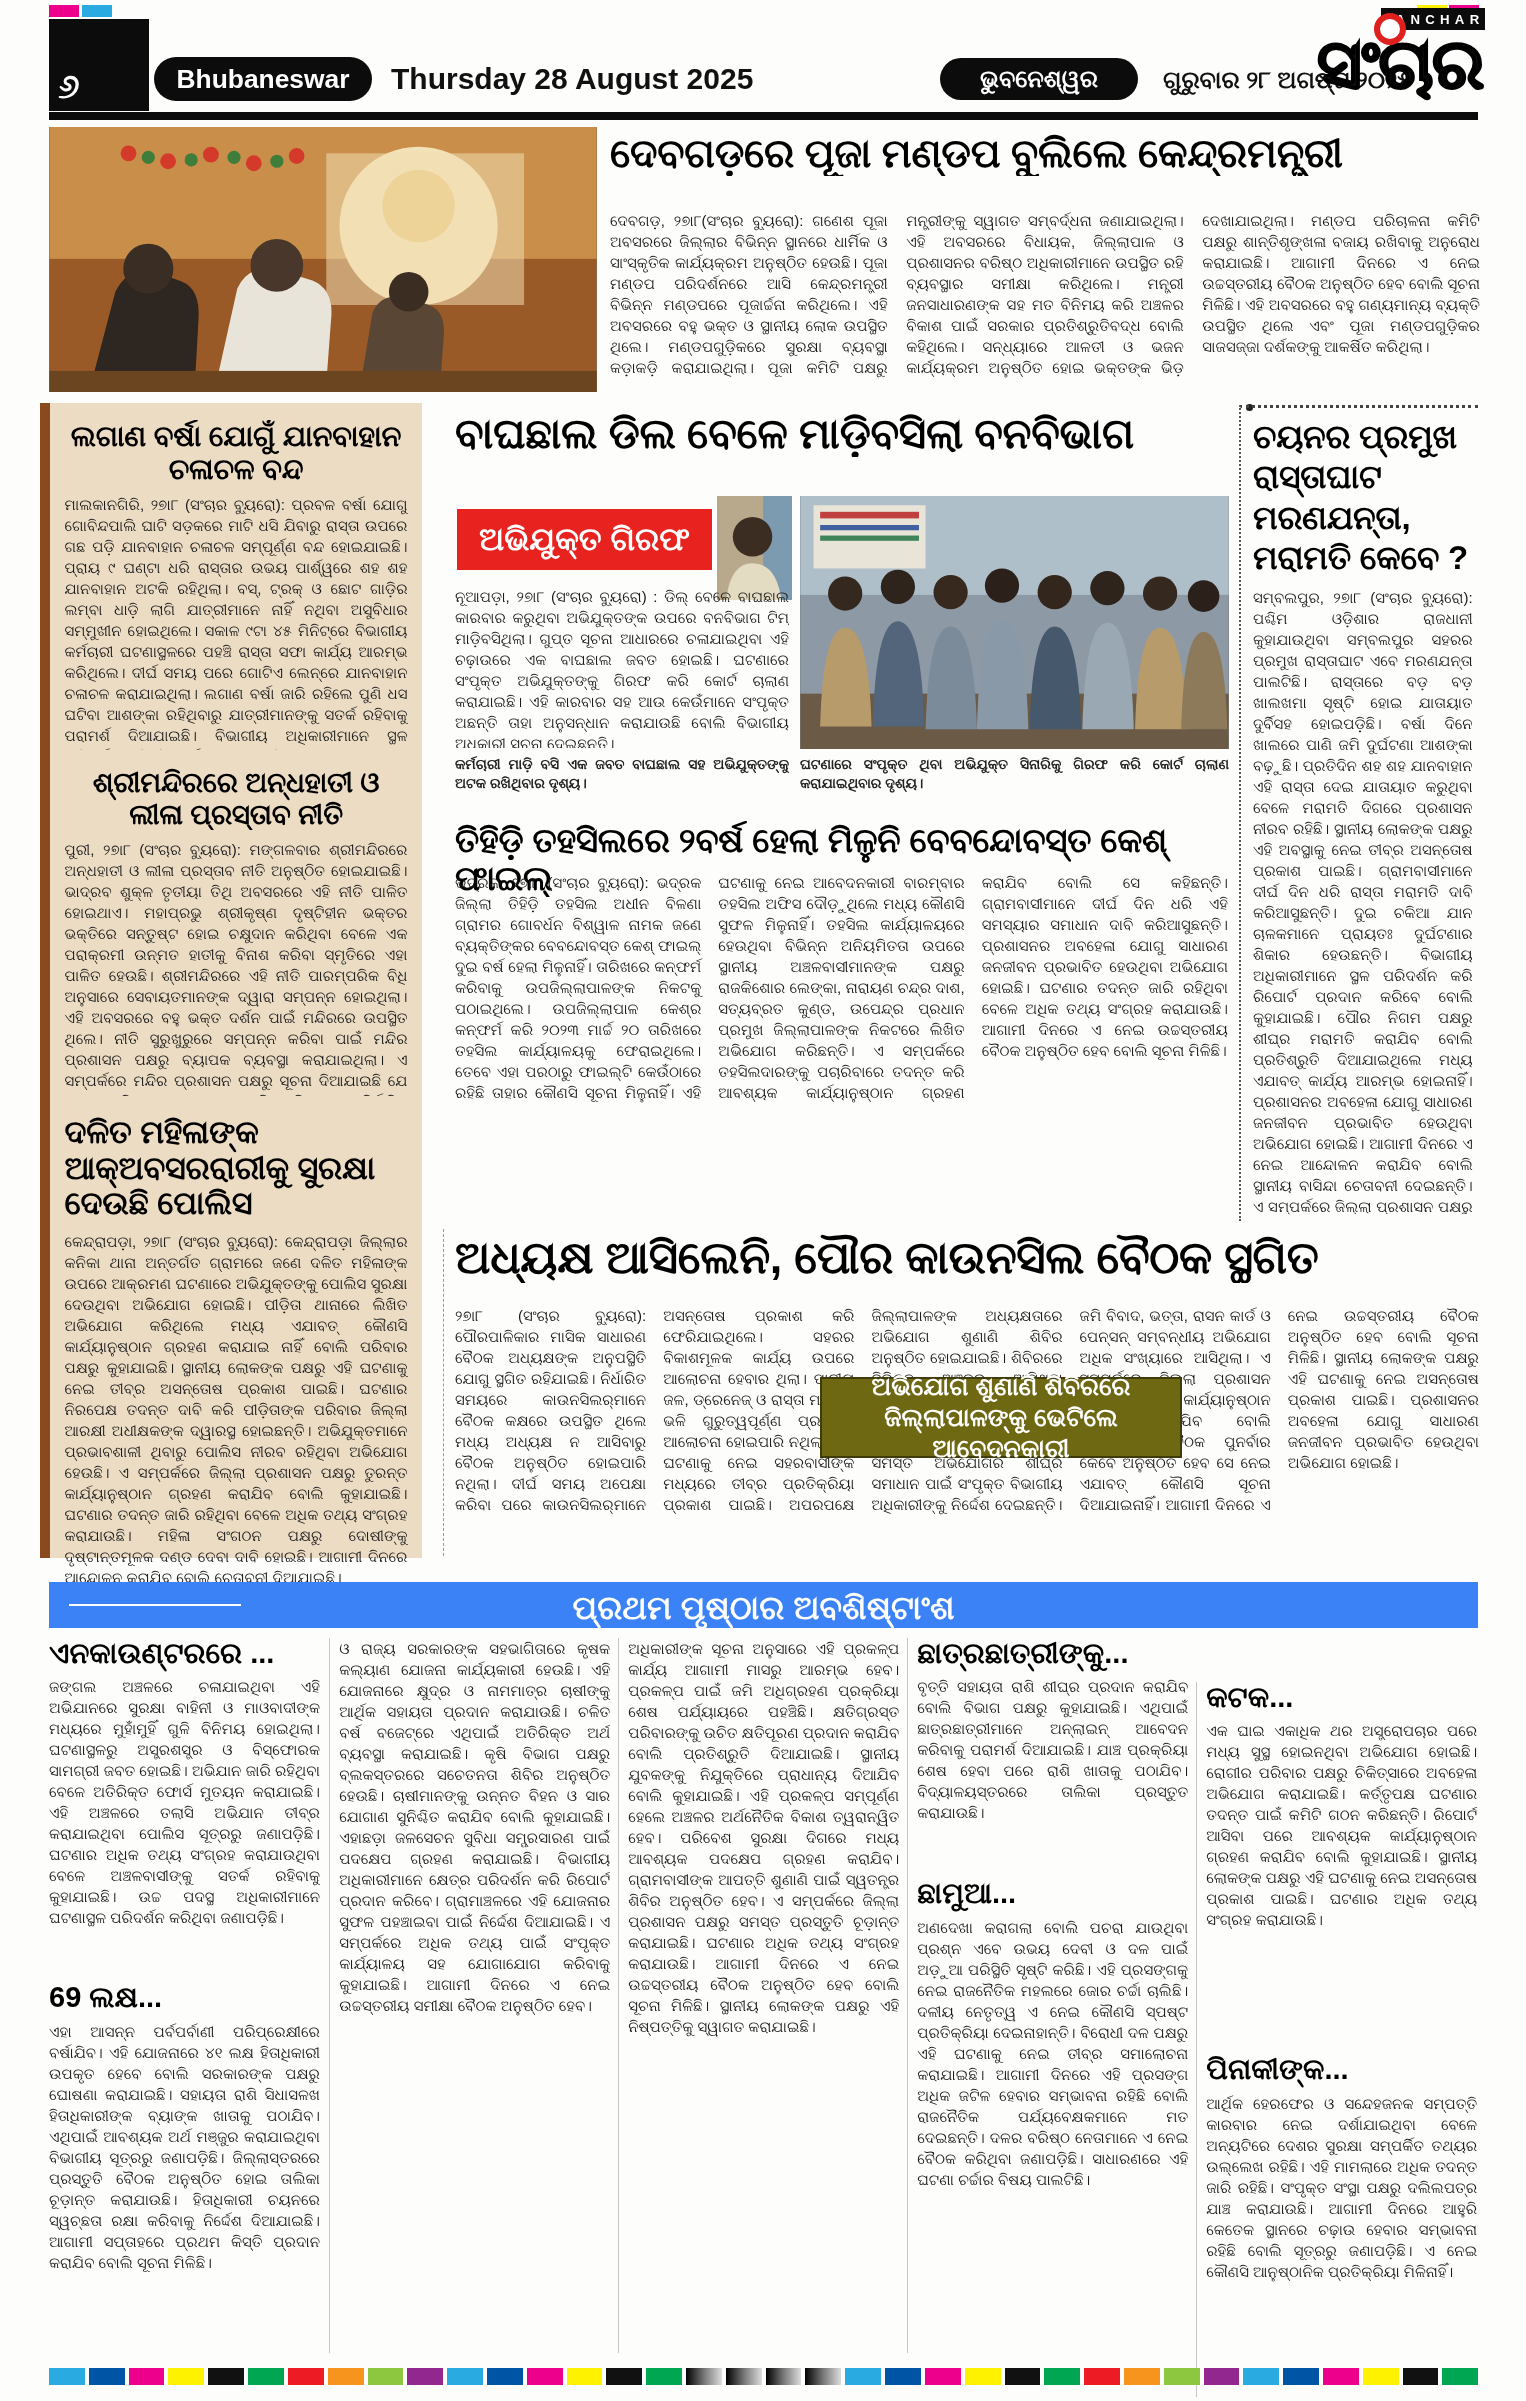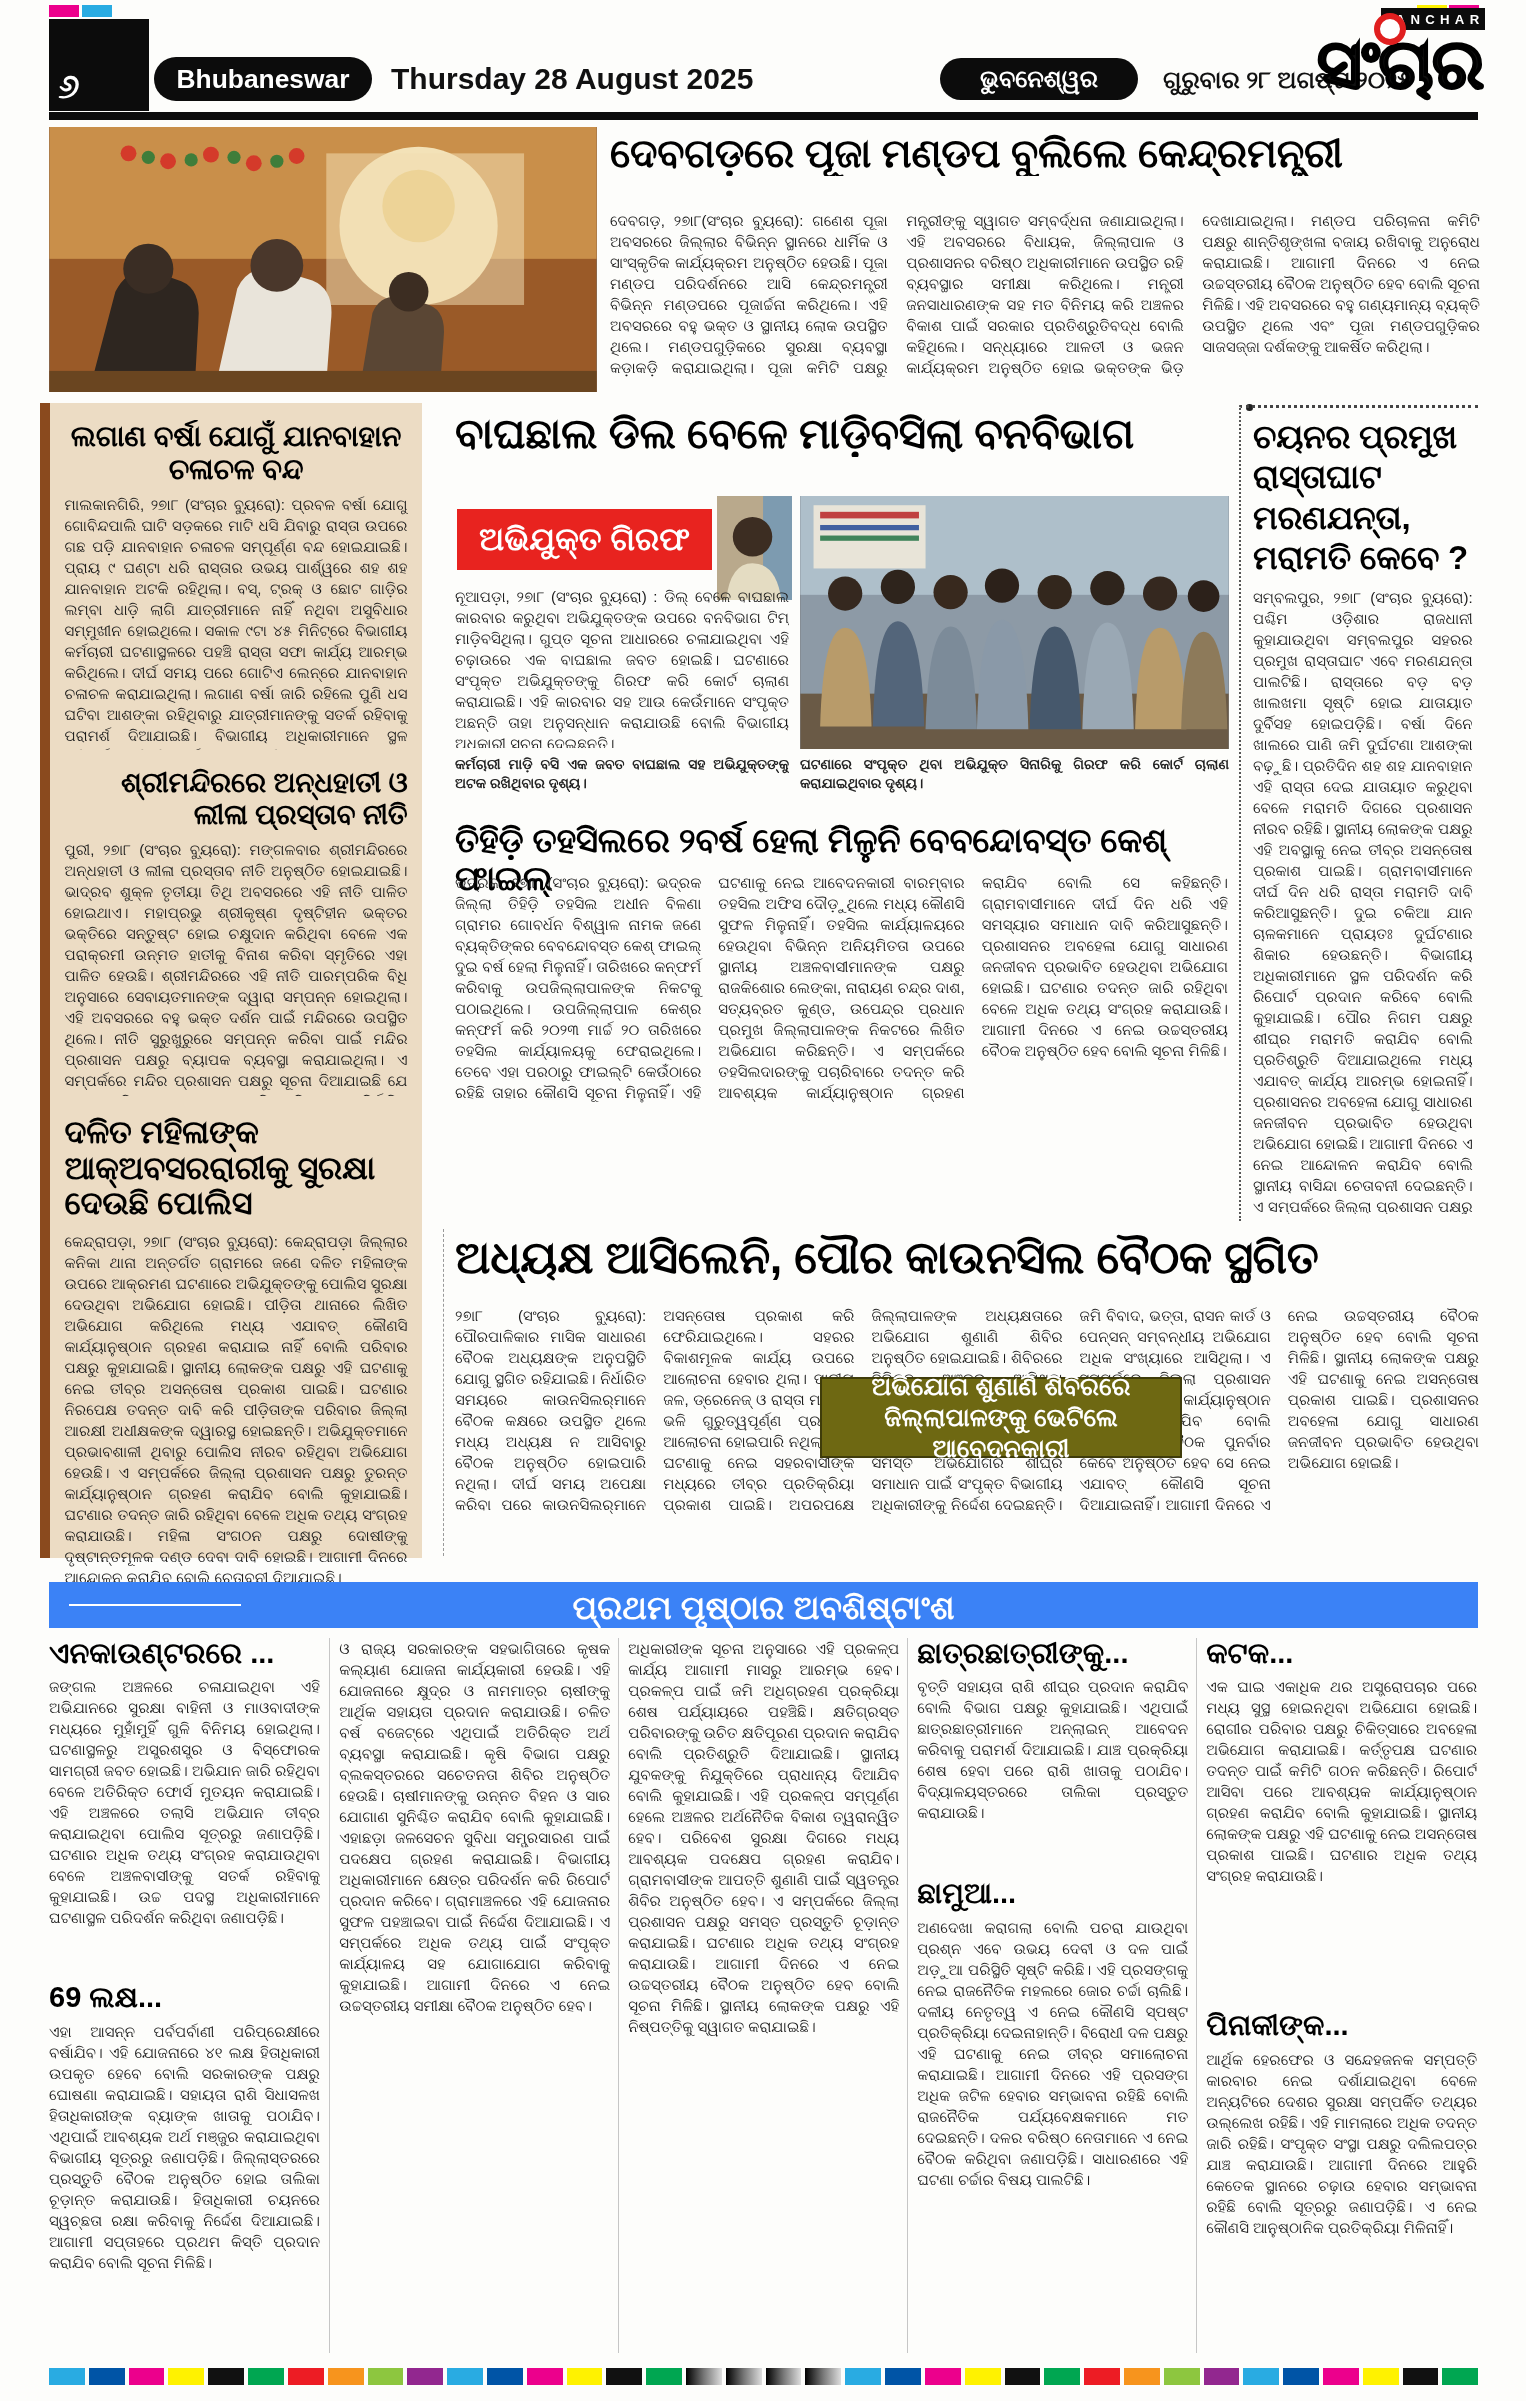--- a/index.html
+++ b/index.html
@@ -76,21 +76,21 @@
       <rect y="370" width="830" height="32" fill="#6a4520"></rect>
     </svg>
   </div>
   <div class="abs headline odia" style="left:610px;top:131px;width:870px;font-size:40px;">ଦେବଗଡ଼ରେ ପୂଜା ମଣ୍ଡପ ବୁଲିଲେ କେନ୍ଦ୍ରମନ୍ତ୍ରୀ</div>
   <div class="abs bodytext odia col3" style="left:610px;top:210px;width:870px;height:182px;">ଦେବଗଡ଼, ୨୭ା୮(ସଂଚାର ବ୍ୟୁରୋ): ଗଣେଶ ପୂଜା ଅବସରରେ ଜିଲ୍ଲାର ବିଭିନ୍ନ ସ୍ଥାନରେ ଧାର୍ମିକ ଓ ସାଂସ୍କୃତିକ କାର୍ଯ୍ୟକ୍ରମ ଅନୁଷ୍ଠିତ ହେଉଛି। ପୂଜା ମଣ୍ଡପ ପରିଦର୍ଶନରେ ଆସି କେନ୍ଦ୍ରମନ୍ତ୍ରୀ ବିଭିନ୍ନ ମଣ୍ଡପରେ ପୂଜାର୍ଚ୍ଚନା କରିଥିଲେ। ଏହି ଅବସରରେ ବହୁ ଭକ୍ତ ଓ ସ୍ଥାନୀୟ ଲୋକ ଉପସ୍ଥିତ ଥିଲେ। ମଣ୍ଡପଗୁଡ଼ିକରେ ସୁରକ୍ଷା ବ୍ୟବସ୍ଥା କଡ଼ାକଡ଼ି କରାଯାଇଥିଲା। ପୂଜା କମିଟି ପକ୍ଷରୁ ମନ୍ତ୍ରୀଙ୍କୁ ସ୍ୱାଗତ ସମ୍ବର୍ଦ୍ଧନା ଜଣାଯାଇଥିଲା। ଏହି ଅବସରରେ ବିଧାୟକ, ଜିଲ୍ଲାପାଳ ଓ ପ୍ରଶାସନର ବରିଷ୍ଠ ଅଧିକାରୀମାନେ ଉପସ୍ଥିତ ରହି ବ୍ୟବସ୍ଥାର ସମୀକ୍ଷା କରିଥିଲେ। ମନ୍ତ୍ରୀ ଜନସାଧାରଣଙ୍କ ସହ ମତ ବିନିମୟ କରି ଅଞ୍ଚଳର ବିକାଶ ପାଇଁ ସରକାର ପ୍ରତିଶ୍ରୁତିବଦ୍ଧ ବୋଲି କହିଥିଲେ। ସନ୍ଧ୍ୟାରେ ଆଳତୀ ଓ ଭଜନ କାର୍ଯ୍ୟକ୍ରମ ଅନୁଷ୍ଠିତ ହୋଇ ଭକ୍ତଙ୍କ ଭିଡ଼ ଦେଖାଯାଇଥିଲା। ମଣ୍ଡପ ପରିଚାଳନା କମିଟି ପକ୍ଷରୁ ଶାନ୍ତିଶୃଙ୍ଖଳା ବଜାୟ ରଖିବାକୁ ଅନୁରୋଧ କରାଯାଇଛି। ଆଗାମୀ ଦିନରେ ଏ ନେଇ ଉଚ୍ଚସ୍ତରୀୟ ବୈଠକ ଅନୁଷ୍ଠିତ ହେବ ବୋଲି ସୂଚନା ମିଳିଛି। ଏହି ଅବସରରେ ବହୁ ଗଣ୍ୟମାନ୍ୟ ବ୍ୟକ୍ତି ଉପସ୍ଥିତ ଥିଲେ ଏବଂ ପୂଜା ମଣ୍ଡପଗୁଡ଼ିକର ସାଜସଜ୍ଜା ଦର୍ଶକଙ୍କୁ ଆକର୍ଷିତ କରିଥିଲା।</div>
 
   <div class="abs" style="left:40px;top:403px;width:10.6px;height:1155px;background:#8a4a1e;"></div>
   <div class="abs" style="left:50px;top:403px;width:372px;height:1155px;background:#ecdcc4;box-sizing:border-box;padding:13.2px 14.5px;">
     <div class="headline odia" style="font-size:29px;text-align:center;margin:4px 0 9.2px;">ଲଗାଣ ବର୍ଷା ଯୋଗୁଁ ଯାନବାହାନ ଚଳାଚଳ ବନ୍ଦ</div>
     <div class="bodytext odia" style="height:256px;">ମାଲକାନଗିରି, ୨୭ା୮ (ସଂଚାର ବ୍ୟୁରୋ): ପ୍ରବଳ ବର୍ଷା ଯୋଗୁ ଗୋବିନ୍ଦପାଲି ଘାଟି ସଡ଼କରେ ମାଟି ଧସି ଯିବାରୁ ରାସ୍ତା ଉପରେ ଗଛ ପଡ଼ି ଯାନବାହାନ ଚଳାଚଳ ସମ୍ପୂର୍ଣ୍ଣ ବନ୍ଦ ହୋଇଯାଇଛି। ପ୍ରାୟ ୯ ଘଣ୍ଟା ଧରି ରାସ୍ତାର ଉଭୟ ପାର୍ଶ୍ୱରେ ଶହ ଶହ ଯାନବାହାନ ଅଟକି ରହିଥିଲା। ବସ୍, ଟ୍ରକ୍ ଓ ଛୋଟ ଗାଡ଼ିର ଲମ୍ବା ଧାଡ଼ି ଲାଗି ଯାତ୍ରୀମାନେ ନାହିଁ ନଥିବା ଅସୁବିଧାର ସମ୍ମୁଖୀନ ହୋଇଥିଲେ। ସକାଳ ୯ଟା ୪୫ ମିନିଟ୍‌ରେ ବିଭାଗୀୟ କର୍ମଚାରୀ ଘଟଣାସ୍ଥଳରେ ପହଞ୍ଚି ରାସ୍ତା ସଫା କାର୍ଯ୍ୟ ଆରମ୍ଭ କରିଥିଲେ। ଦୀର୍ଘ ସମୟ ପରେ ଗୋଟିଏ ଲେନ୍‌ରେ ଯାନବାହାନ ଚଳାଚଳ କରାଯାଇଥିଲା। ଲଗାଣ ବର୍ଷା ଜାରି ରହିଲେ ପୁଣି ଧସ ଘଟିବା ଆଶଙ୍କା ରହିଥିବାରୁ ଯାତ୍ରୀମାନଙ୍କୁ ସତର୍କ ରହିବାକୁ ପରାମର୍ଶ ଦିଆଯାଇଛି। ବିଭାଗୀୟ ଅଧିକାରୀମାନେ ସ୍ଥଳ ପରିଦର୍ଶନ କରି ରିପୋର୍ଟ ପ୍ରଦାନ କରିବେ। ଗ୍ରାମବାସୀମାନେ ଦୀର୍ଘ ଦିନ ଧରି ଏହି ସମସ୍ୟାର ସ୍ଥାୟୀ ସମାଧାନ ଦାବି କରିଆସୁଛନ୍ତି।</div>
-    <div class="headline odia" style="font-size:28px;text-align:right;margin:17px 0 9.2px;">ଶ୍ରୀମନ୍ଦିରରେ ଅନ୍ଧହାତୀ ଓ ଲୀଳା ପ୍ରସ୍ତାବ ନୀତି</div>
+    <div class="headline odia" style="font-size:28px;text-align:center;margin:17px 0 9.2px;">ଶ୍ରୀମନ୍ଦିରରେ ଅନ୍ଧହାତୀ ଓ ଲୀଳା ପ୍ରସ୍ତାବ ନୀତି</div>
     <div class="bodytext odia" style="height:257px;">ପୁରୀ, ୨୭ା୮ (ସଂଚାର ବ୍ୟୁରୋ): ମଙ୍ଗଳବାର ଶ୍ରୀମନ୍ଦିରରେ ଅନ୍ଧହାତୀ ଓ ଲୀଳା ପ୍ରସ୍ତାବ ନୀତି ଅନୁଷ୍ଠିତ ହୋଇଯାଇଛି। ଭାଦ୍ରବ ଶୁକ୍ଳ ତୃତୀୟା ତିଥି ଅବସରରେ ଏହି ନୀତି ପାଳିତ ହୋଇଥାଏ। ମହାପ୍ରଭୁ ଶ୍ରୀକୃଷ୍ଣ ଦୃଷ୍ଟିହୀନ ଭକ୍ତର ଭକ୍ତିରେ ସନ୍ତୁଷ୍ଟ ହୋଇ ଚକ୍ଷୁଦାନ କରିଥିବା ବେଳେ ଏକ ପରାକ୍ରମୀ ଉନ୍ମତ ହାତୀକୁ ବିନାଶ କରିବା ସ୍ମୃତିରେ ଏହା ପାଳିତ ହେଉଛି। ଶ୍ରୀମନ୍ଦିରରେ ଏହି ନୀତି ପାରମ୍ପରିକ ବିଧି ଅନୁସାରେ ସେବାୟତମାନଙ୍କ ଦ୍ୱାରା ସମ୍ପନ୍ନ ହୋଇଥିଲା। ଏହି ଅବସରରେ ବହୁ ଭକ୍ତ ଦର୍ଶନ ପାଇଁ ମନ୍ଦିରରେ ଉପସ୍ଥିତ ଥିଲେ। ନୀତି ସୁରୁଖୁରୁରେ ସମ୍ପନ୍ନ କରିବା ପାଇଁ ମନ୍ଦିର ପ୍ରଶାସନ ପକ୍ଷରୁ ବ୍ୟାପକ ବ୍ୟବସ୍ଥା କରାଯାଇଥିଲା। ଏ ସମ୍ପର୍କରେ ମନ୍ଦିର ପ୍ରଶାସନ ପକ୍ଷରୁ ସୂଚନା ଦିଆଯାଇଛି ଯେ ଆଗାମୀ ଦିନରେ ଅନ୍ୟାନ୍ୟ ନୀତିକାନ୍ତି ମଧ୍ୟ ନିର୍ଧାରିତ ସମୟରେ ଅନୁଷ୍ଠିତ ହେବ। ଭକ୍ତଙ୍କ ସୁବିଧା ପାଇଁ ଅତିରିକ୍ତ ବ୍ୟବସ୍ଥା ଗ୍ରହଣ କରାଯାଇଛି।</div>
     <div class="headline odia" style="font-size:32px;margin:18.5px 0 9.2px;">ଦଳିତ ମହିଳାଙ୍କ ଆକ୍ଅବସରରାରୀକୁ ସୁରକ୍ଷା ଦେଉଛି ପୋଲିସ</div>
     <div class="bodytext odia" style="height:356px;">କେନ୍ଦ୍ରାପଡ଼ା, ୨୭ା୮ (ସଂଚାର ବ୍ୟୁରୋ): କେନ୍ଦ୍ରାପଡ଼ା ଜିଲ୍ଲାର କନିକା ଥାନା ଅନ୍ତର୍ଗତ ଗ୍ରାମରେ ଜଣେ ଦଳିତ ମହିଳାଙ୍କ ଉପରେ ଆକ୍ରମଣ ଘଟଣାରେ ଅଭିଯୁକ୍ତଙ୍କୁ ପୋଲିସ ସୁରକ୍ଷା ଦେଉଥିବା ଅଭିଯୋଗ ହୋଇଛି। ପୀଡ଼ିତା ଥାନାରେ ଲିଖିତ ଅଭିଯୋଗ କରିଥିଲେ ମଧ୍ୟ ଏଯାବତ୍ କୌଣସି କାର୍ଯ୍ୟାନୁଷ୍ଠାନ ଗ୍ରହଣ କରାଯାଇ ନାହିଁ ବୋଲି ପରିବାର ପକ୍ଷରୁ କୁହାଯାଇଛି। ସ୍ଥାନୀୟ ଲୋକଙ୍କ ପକ୍ଷରୁ ଏହି ଘଟଣାକୁ ନେଇ ତୀବ୍ର ଅସନ୍ତୋଷ ପ୍ରକାଶ ପାଇଛି। ଘଟଣାର ନିରପେକ୍ଷ ତଦନ୍ତ ଦାବି କରି ପୀଡ଼ିତାଙ୍କ ପରିବାର ଜିଲ୍ଲା ଆରକ୍ଷୀ ଅଧୀକ୍ଷକଙ୍କ ଦ୍ୱାରସ୍ଥ ହୋଇଛନ୍ତି। ଅଭିଯୁକ୍ତମାନେ ପ୍ରଭାବଶାଳୀ ଥିବାରୁ ପୋଲିସ ନୀରବ ରହିଥିବା ଅଭିଯୋଗ ହେଉଛି। ଏ ସମ୍ପର୍କରେ ଜିଲ୍ଲା ପ୍ରଶାସନ ପକ୍ଷରୁ ତୁରନ୍ତ କାର୍ଯ୍ୟାନୁଷ୍ଠାନ ଗ୍ରହଣ କରାଯିବ ବୋଲି କୁହାଯାଇଛି। ଘଟଣାର ତଦନ୍ତ ଜାରି ରହିଥିବା ବେଳେ ଅଧିକ ତଥ୍ୟ ସଂଗ୍ରହ କରାଯାଉଛି। ମହିଳା ସଂଗଠନ ପକ୍ଷରୁ ଦୋଷୀଙ୍କୁ ଦୃଷ୍ଟାନ୍ତମୂଳକ ଦଣ୍ଡ ଦେବା ଦାବି ହୋଇଛି। ଆଗାମୀ ଦିନରେ ଆନ୍ଦୋଳନ କରାଯିବ ବୋଲି ଚେତାବନୀ ଦିଆଯାଇଛି।</div>
   </div>
 
   <div class="abs odia" style="left:457px;top:509px;width:255px;height:61px;background:#e8231f;color:#fff;font-weight:bold;font-size:32px;display:flex;align-items:center;justify-content:center;">ଅଭିଯୁକ୍ତ ଗିରଫ</div>
   <div class="abs headline odia" style="left:455px;top:410px;width:773px;font-size:42px;">ବାଘଛାଲ ଡିଲ ବେଳେ ମାଡ଼ିବସିଲା ବନବିଭାଗ</div>
   <div class="abs photo-frame" style="left:717px;top:496px;width:75px;height:104px;">
     <svg width="75" height="104" viewBox="0 0 114 158">
       <rect width="114" height="158" fill="#b9a98c"></rect>
@@ -178,21 +178,21 @@
   </div>
   <div class="jump-col sep odia" style="left:618px;">
     <div class="bodytext" style="height:715px;">ଅଧିକାରୀଙ୍କ ସୂଚନା ଅନୁସାରେ ଏହି ପ୍ରକଳ୍ପ କାର୍ଯ୍ୟ ଆଗାମୀ ମାସରୁ ଆରମ୍ଭ ହେବ। ପ୍ରକଳ୍ପ ପାଇଁ ଜମି ଅଧିଗ୍ରହଣ ପ୍ରକ୍ରିୟା ଶେଷ ପର୍ଯ୍ୟାୟରେ ପହଞ୍ଚିଛି। କ୍ଷତିଗ୍ରସ୍ତ ପରିବାରଙ୍କୁ ଉଚିତ କ୍ଷତିପୂରଣ ପ୍ରଦାନ କରାଯିବ ବୋଲି ପ୍ରତିଶ୍ରୁତି ଦିଆଯାଇଛି। ସ୍ଥାନୀୟ ଯୁବକଙ୍କୁ ନିଯୁକ୍ତିରେ ପ୍ରାଧାନ୍ୟ ଦିଆଯିବ ବୋଲି କୁହାଯାଇଛି। ଏହି ପ୍ରକଳ୍ପ ସମ୍ପୂର୍ଣ୍ଣ ହେଲେ ଅଞ୍ଚଳର ଅର୍ଥନୈତିକ ବିକାଶ ତ୍ୱରାନ୍ୱିତ ହେବ। ପରିବେଶ ସୁରକ୍ଷା ଦିଗରେ ମଧ୍ୟ ଆବଶ୍ୟକ ପଦକ୍ଷେପ ଗ୍ରହଣ କରାଯିବ। ଗ୍ରାମବାସୀଙ୍କ ଆପତ୍ତି ଶୁଣାଣି ପାଇଁ ସ୍ୱତନ୍ତ୍ର ଶିବିର ଅନୁଷ୍ଠିତ ହେବ। ଏ ସମ୍ପର୍କରେ ଜିଲ୍ଲା ପ୍ରଶାସନ ପକ୍ଷରୁ ସମସ୍ତ ପ୍ରସ୍ତୁତି ଚୂଡ଼ାନ୍ତ କରାଯାଇଛି। ଘଟଣାର ଅଧିକ ତଥ୍ୟ ସଂଗ୍ରହ କରାଯାଉଛି। ଆଗାମୀ ଦିନରେ ଏ ନେଇ ଉଚ୍ଚସ୍ତରୀୟ ବୈଠକ ଅନୁଷ୍ଠିତ ହେବ ବୋଲି ସୂଚନା ମିଳିଛି। ସ୍ଥାନୀୟ ଲୋକଙ୍କ ପକ୍ଷରୁ ଏହି ନିଷ୍ପତ୍ତିକୁ ସ୍ୱାଗତ କରାଯାଇଛି।</div>
   </div>
   <div class="jump-col sep odia" style="left:907px;">
     <div class="jump-head">ଛାତ୍ରଛାତ୍ରୀଙ୍କୁ...</div>
     <div class="bodytext" style="height:190px;margin-bottom:12px;">ବୃତ୍ତି ସହାୟତା ରାଶି ଶୀଘ୍ର ପ୍ରଦାନ କରାଯିବ ବୋଲି ବିଭାଗ ପକ୍ଷରୁ କୁହାଯାଇଛି। ଏଥିପାଇଁ ଛାତ୍ରଛାତ୍ରୀମାନେ ଅନ୍‌ଲାଇନ୍ ଆବେଦନ କରିବାକୁ ପରାମର୍ଶ ଦିଆଯାଇଛି। ଯାଞ୍ଚ ପ୍ରକ୍ରିୟା ଶେଷ ହେବା ପରେ ରାଶି ଖାତାକୁ ପଠାଯିବ। ବିଦ୍ୟାଳୟସ୍ତରରେ ତାଲିକା ପ୍ରସ୍ତୁତ କରାଯାଉଛି।</div>
     <div class="jump-head">ଛାମୁଆ...</div>
     <div class="bodytext" style="height:447px;">ଅଣଦେଖା କରାଗଲା ବୋଲି ପଚରା ଯାଉଥିବା ପ୍ରଶ୍ନ ଏବେ ଉଭୟ ଦେବୀ ଓ ଦଳ ପାଇଁ ଅଡ଼ୁଆ ପରିସ୍ଥିତି ସୃଷ୍ଟି କରିଛି। ଏହି ପ୍ରସଙ୍ଗକୁ ନେଇ ରାଜନୈତିକ ମହଲରେ ଜୋର ଚର୍ଚ୍ଚା ଚାଲିଛି। ଦଳୀୟ ନେତୃତ୍ୱ ଏ ନେଇ କୌଣସି ସ୍ପଷ୍ଟ ପ୍ରତିକ୍ରିୟା ଦେଇନାହାନ୍ତି। ବିରୋଧୀ ଦଳ ପକ୍ଷରୁ ଏହି ଘଟଣାକୁ ନେଇ ତୀବ୍ର ସମାଲୋଚନା କରାଯାଇଛି। ଆଗାମୀ ଦିନରେ ଏହି ପ୍ରସଙ୍ଗ ଅଧିକ ଜଟିଳ ହେବାର ସମ୍ଭାବନା ରହିଛି ବୋଲି ରାଜନୈତିକ ପର୍ଯ୍ୟବେକ୍ଷକମାନେ ମତ ଦେଇଛନ୍ତି। ଦଳର ବରିଷ୍ଠ ନେତାମାନେ ଏ ନେଇ ବୈଠକ କରିଥିବା ଜଣାପଡ଼ିଛି। ସାଧାରଣରେ ଏହି ଘଟଣା ଚର୍ଚ୍ଚାର ବିଷୟ ପାଲଟିଛି।</div>
   </div>
-  <div class="jump-col sep odia" style="left:1196px;">
+  <div class="jump-col sep odia" style="left:1196px;margin-top:44px;">
     <div class="jump-head">କଟକ...</div>
     <div class="bodytext" style="height:322px;margin-bottom:12px;">ଏକ ଘାଇ ଏକାଧିକ ଥର ଅସ୍ତ୍ରୋପଚାର ପରେ ମଧ୍ୟ ସୁସ୍ଥ ହୋଇନଥିବା ଅଭିଯୋଗ ହୋଇଛି। ରୋଗୀର ପରିବାର ପକ୍ଷରୁ ଚିକିତ୍ସାରେ ଅବହେଳା ଅଭିଯୋଗ କରାଯାଇଛି। କର୍ତ୍ତୃପକ୍ଷ ଘଟଣାର ତଦନ୍ତ ପାଇଁ କମିଟି ଗଠନ କରିଛନ୍ତି। ରିପୋର୍ଟ ଆସିବା ପରେ ଆବଶ୍ୟକ କାର୍ଯ୍ୟାନୁଷ୍ଠାନ ଗ୍ରହଣ କରାଯିବ ବୋଲି କୁହାଯାଇଛି। ସ୍ଥାନୀୟ ଲୋକଙ୍କ ପକ୍ଷରୁ ଏହି ଘଟଣାକୁ ନେଇ ଅସନ୍ତୋଷ ପ୍ରକାଶ ପାଇଛି। ଘଟଣାର ଅଧିକ ତଥ୍ୟ ସଂଗ୍ରହ କରାଯାଉଛି।</div>
     <div class="jump-head">ପିନାକୀଙ୍କ...</div>
     <div class="bodytext" style="height:310px;">ଆର୍ଥିକ ହେରଫେର ଓ ସନ୍ଦେହଜନକ ସମ୍ପତ୍ତି କାରବାର ନେଇ ଦର୍ଶାଯାଇଥିବା ବେଳେ ଅନ୍ୟଟିରେ ଦେଶର ସୁରକ୍ଷା ସମ୍ପର୍କିତ ତଥ୍ୟର ଉଲ୍ଲେଖ ରହିଛି। ଏହି ମାମଲାରେ ଅଧିକ ତଦନ୍ତ ଜାରି ରହିଛି। ସଂପୃକ୍ତ ସଂସ୍ଥା ପକ୍ଷରୁ ଦଲିଲପତ୍ର ଯାଞ୍ଚ କରାଯାଉଛି। ଆଗାମୀ ଦିନରେ ଆହୁରି କେତେକ ସ୍ଥାନରେ ଚଢ଼ାଉ ହେବାର ସମ୍ଭାବନା ରହିଛି ବୋଲି ସୂତ୍ରରୁ ଜଣାପଡ଼ିଛି। ଏ ନେଇ କୌଣସି ଆନୁଷ୍ଠାନିକ ପ୍ରତିକ୍ରିୟା ମିଳିନାହିଁ।</div>
   </div>
 
   <div id="print-strip" class="abs" style="left:49px;top:2368px;width:1429px;">
       <div class="strip-cell" style="background: rgb(41, 171, 226);"></div>
       <div class="strip-cell" style="background: rgb(0, 84, 166);"></div>
       <div class="strip-cell" style="background: rgb(236, 0, 140);"></div>

